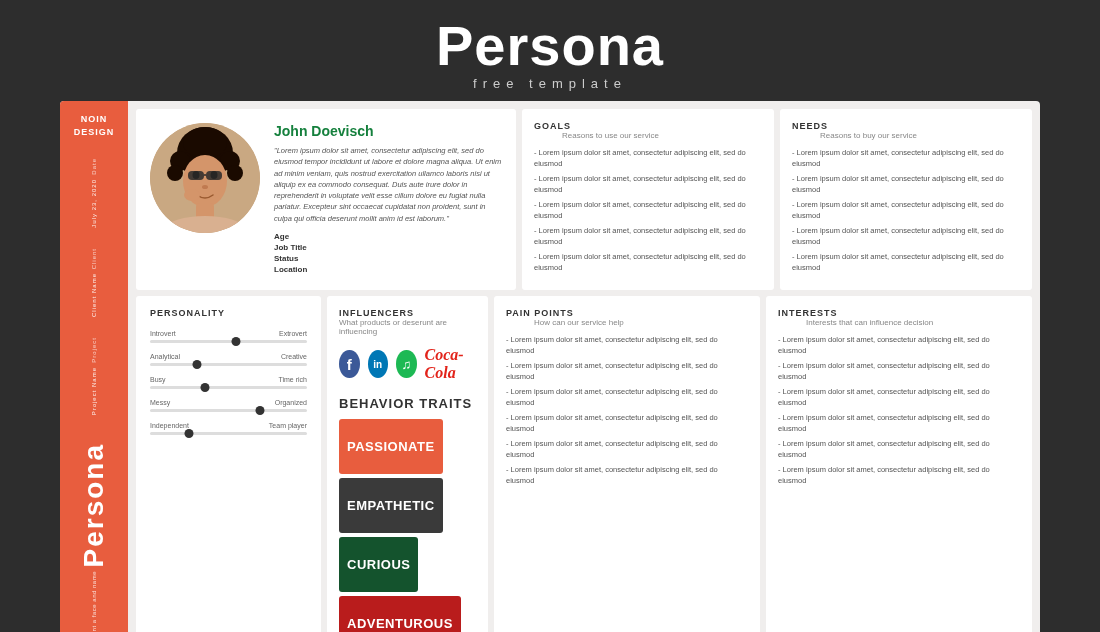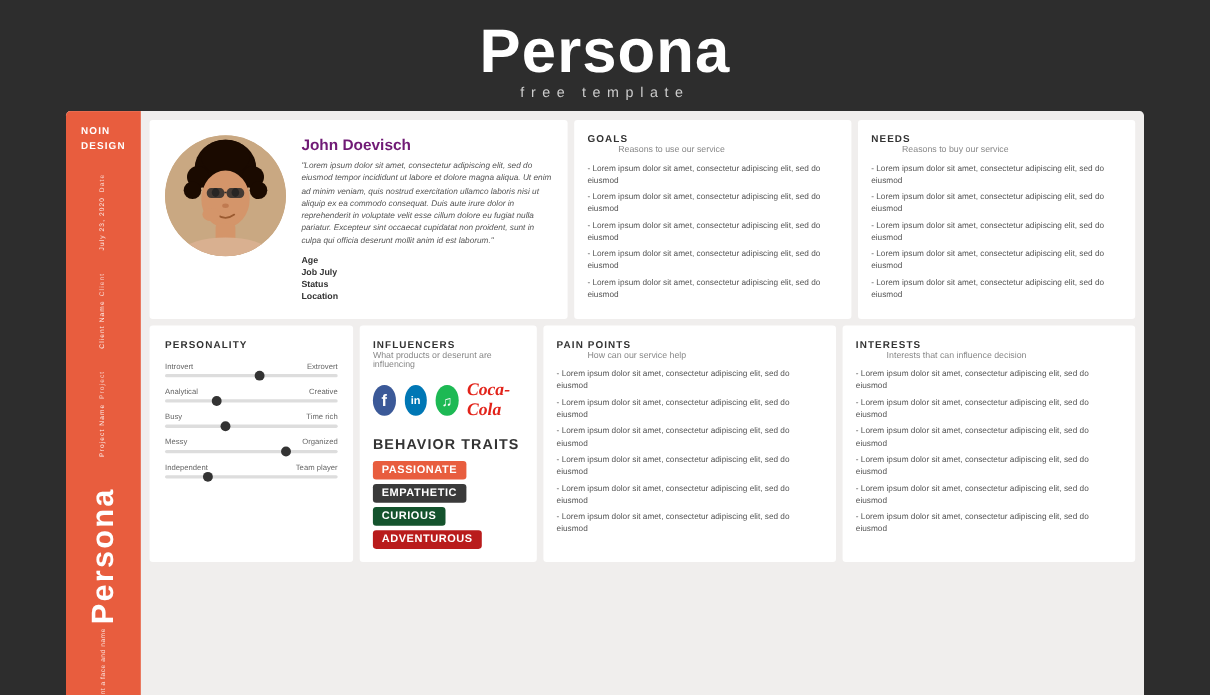--- a/index.html
+++ b/index.html
@@ -55,20 +55,21 @@
       align-items: center;
       padding: 12px 0;
       position: relative;
       flex-shrink: 0;
     }
     .brand-text {
       color: white;
       font-size: 9px;
       font-weight: 700;
       letter-spacing: 1px;
+      text-align: center;
       line-height: 1.4;
     }
     .sidebar-line {
       width: 1px;
       background: white;
       flex: 1;
       margin: 10px 0;
       opacity: 0.6;
     }
     .rotated-text {
@@ -140,21 +141,21 @@
     }
     
     .profile-info {
       flex: 1;
       display: flex;
       flex-direction: column;
     }
     .profile-name {
       font-size: 14px;
       font-weight: 700;
-      color: #701a75;
+      color: #15803d;
       margin-bottom: 6px;
     }
     .profile-bio {
       font-size: 7.5px;
       color: #555;
       line-height: 1.5;
       margin-bottom: 8px;
       font-style: italic;
     }
     .profile-fields {
@@ -301,23 +302,23 @@
       text-transform: uppercase;
       letter-spacing: 1px;
       margin-bottom: 8px;
     }
     .behavior-tags {
       display: flex;
       flex-wrap: wrap;
       gap: 4px;
     }
     .tag {
-      padding: 3px 8px;
+      padding: 20px 8px;
       border-radius: 3px;
-      font-size: 10px;
+      font-size: 13px;
       font-weight: 700;
       color: white;
       text-transform: uppercase;
       letter-spacing: 0.5px;
     }
 
     
     .pain-section, .interests-section {
       background: white;
       border-radius: 3px;
@@ -395,21 +396,21 @@
             <ellipse cx="55" cy="105" rx="38" ry="12" fill="#d9b090"></ellipse>
 
             <ellipse cx="42" cy="72" rx="8" ry="6" fill="#d4956a"></ellipse>
           </svg>
         </div>
         <div class="profile-info">
           <div class="profile-name">John Doevisch</div>
           <div class="profile-bio">"Lorem ipsum dolor sit amet, consectetur adipiscing elit, sed do eiusmod tempor incididunt ut labore et dolore magna aliqua. Ut enim ad minim veniam, quis nostrud exercitation ullamco laboris nisi ut aliquip ex ea commodo consequat. Duis aute irure dolor in reprehenderit in voluptate velit esse cillum dolore eu fugiat nulla pariatur. Excepteur sint occaecat cupidatat non proident, sunt in culpa qui officia deserunt mollit anim id est laborum."</div>
           <div class="profile-fields">
             <div class="profile-field-label">Age</div>
-            <div class="profile-field-label">Job July</div>
+            <div class="profile-field-label">Job Title</div>
             <div class="profile-field-label">Status</div>
             <div class="profile-field-label">Location</div>
           </div>
         </div>
       </div>
 
       <div class="goals-section">
         <div class="section-title">GOALS</div>
         <div class="section-subtitle">Reasons to use our service</div>
         <div class="section-list-item">- Lorem ipsum dolor sit amet, consectetur adipiscing elit, sed do eiusmod</div>

